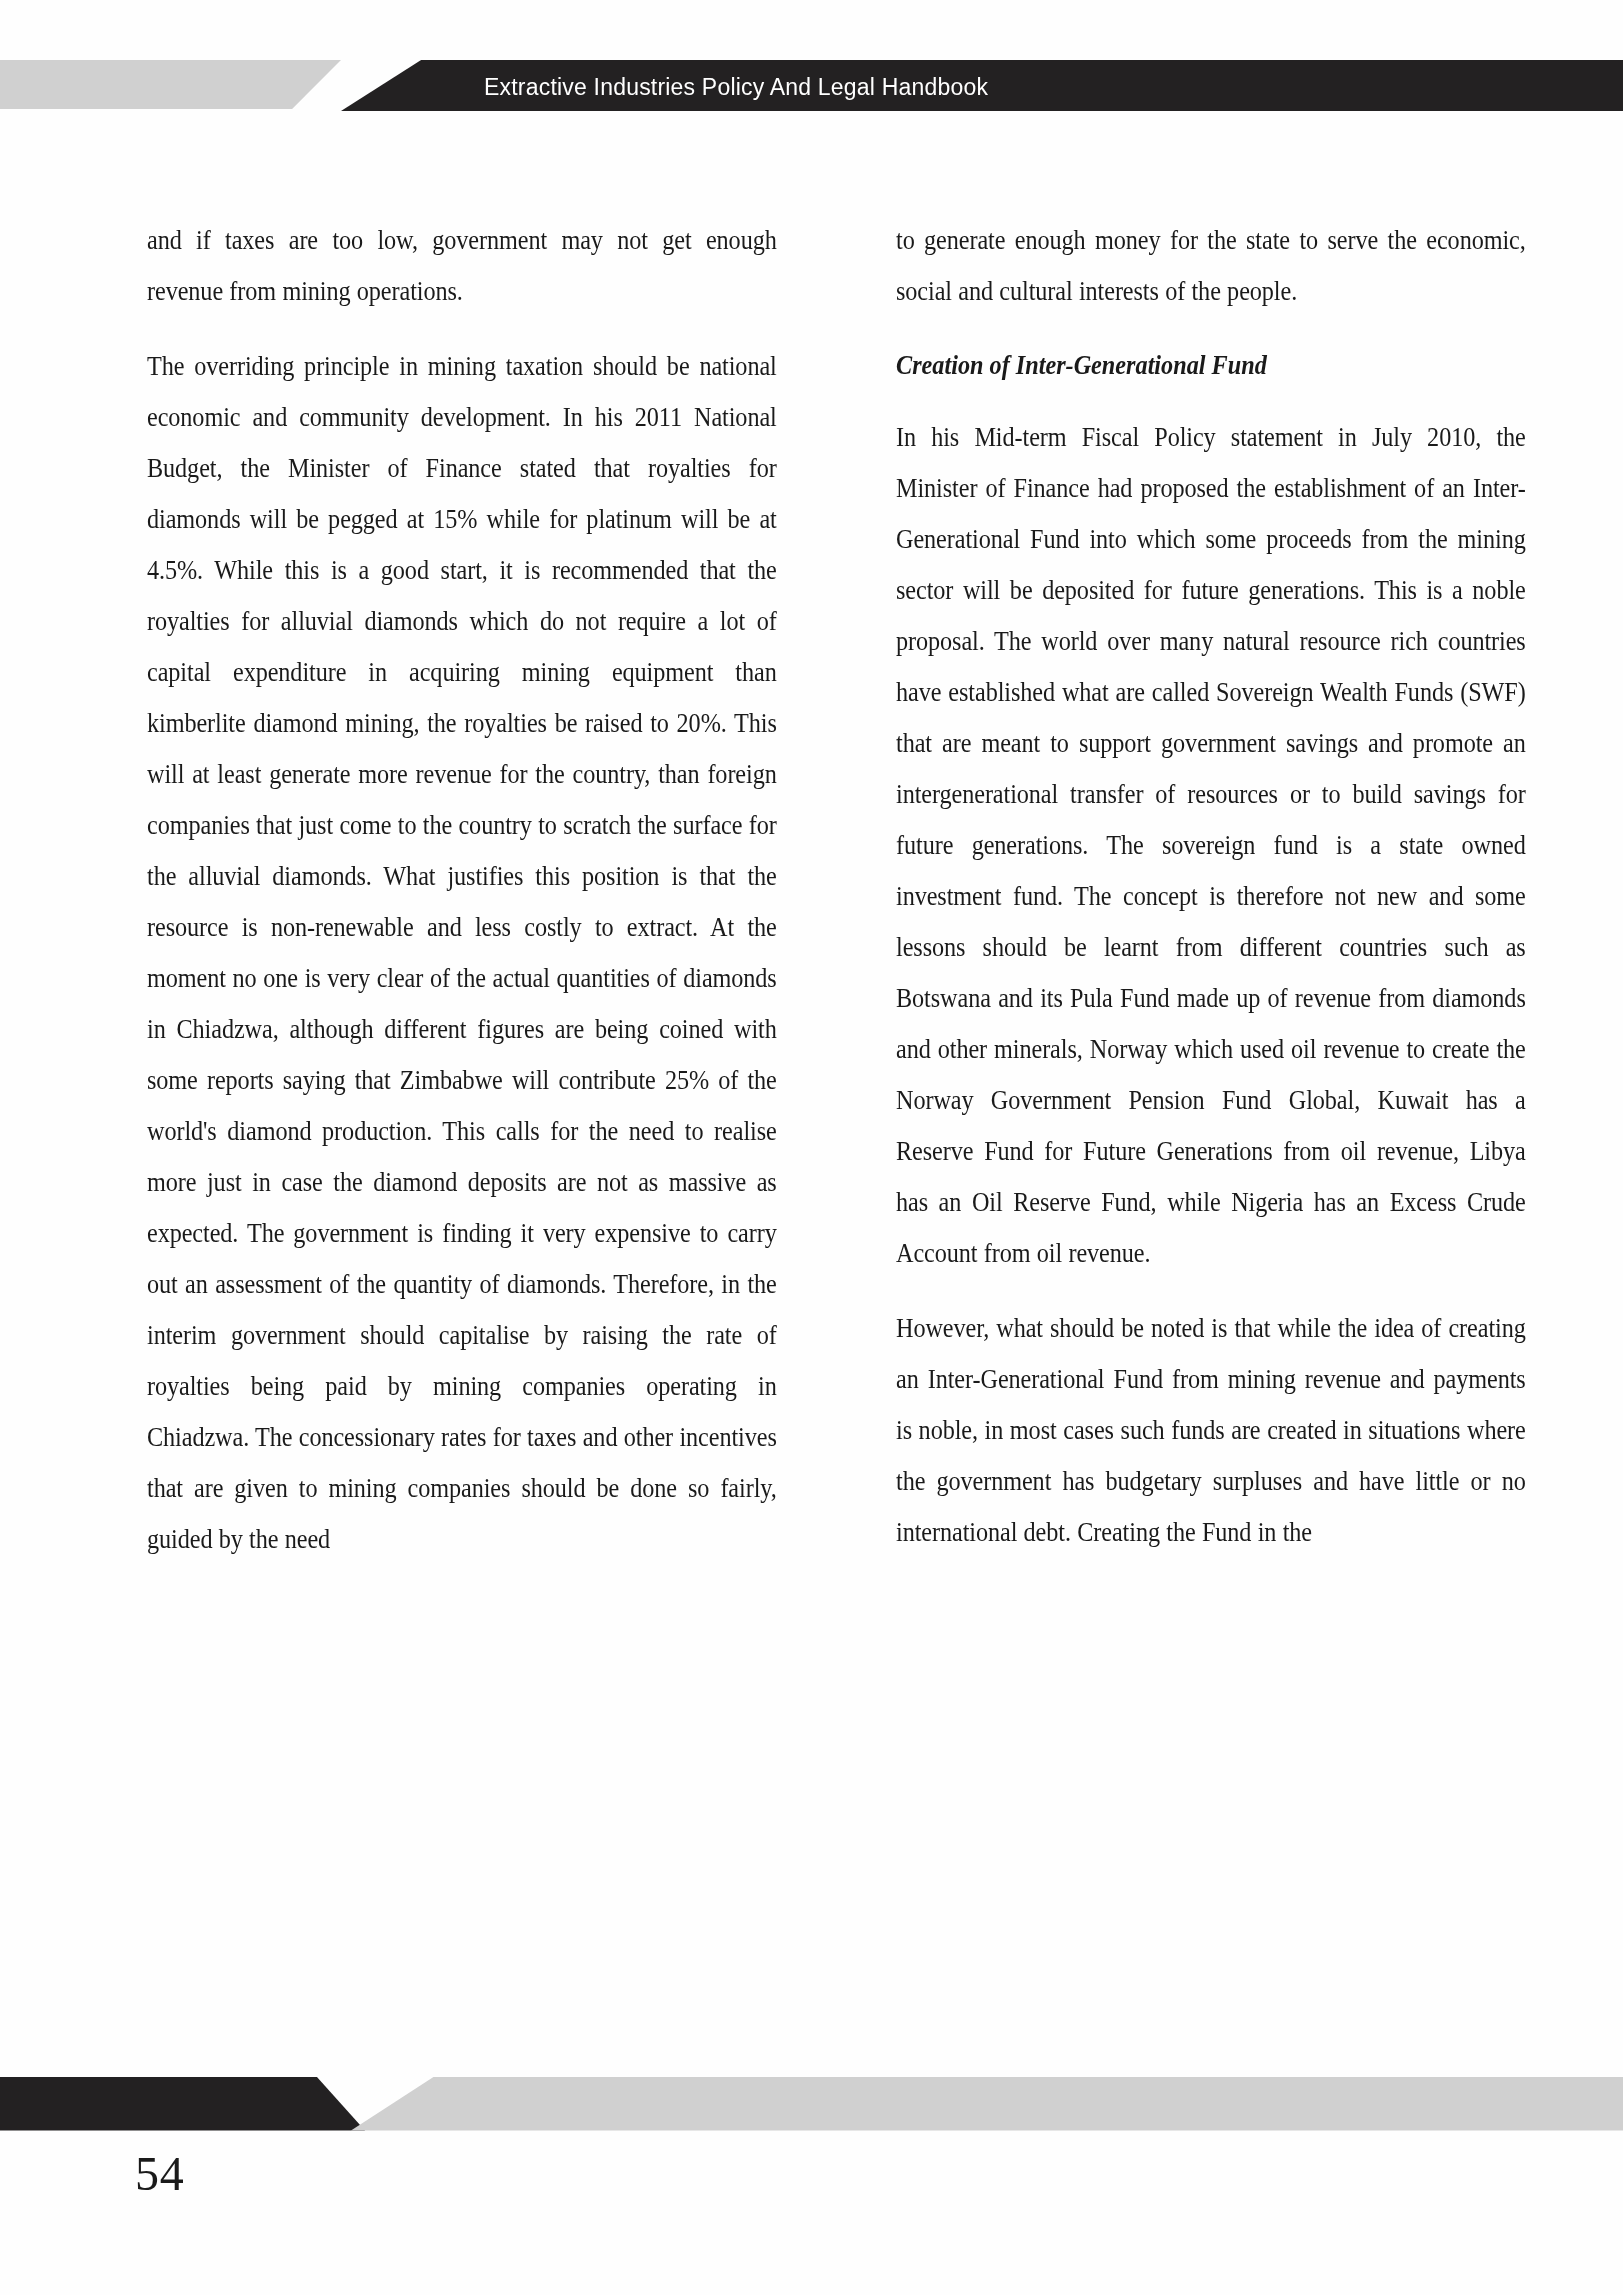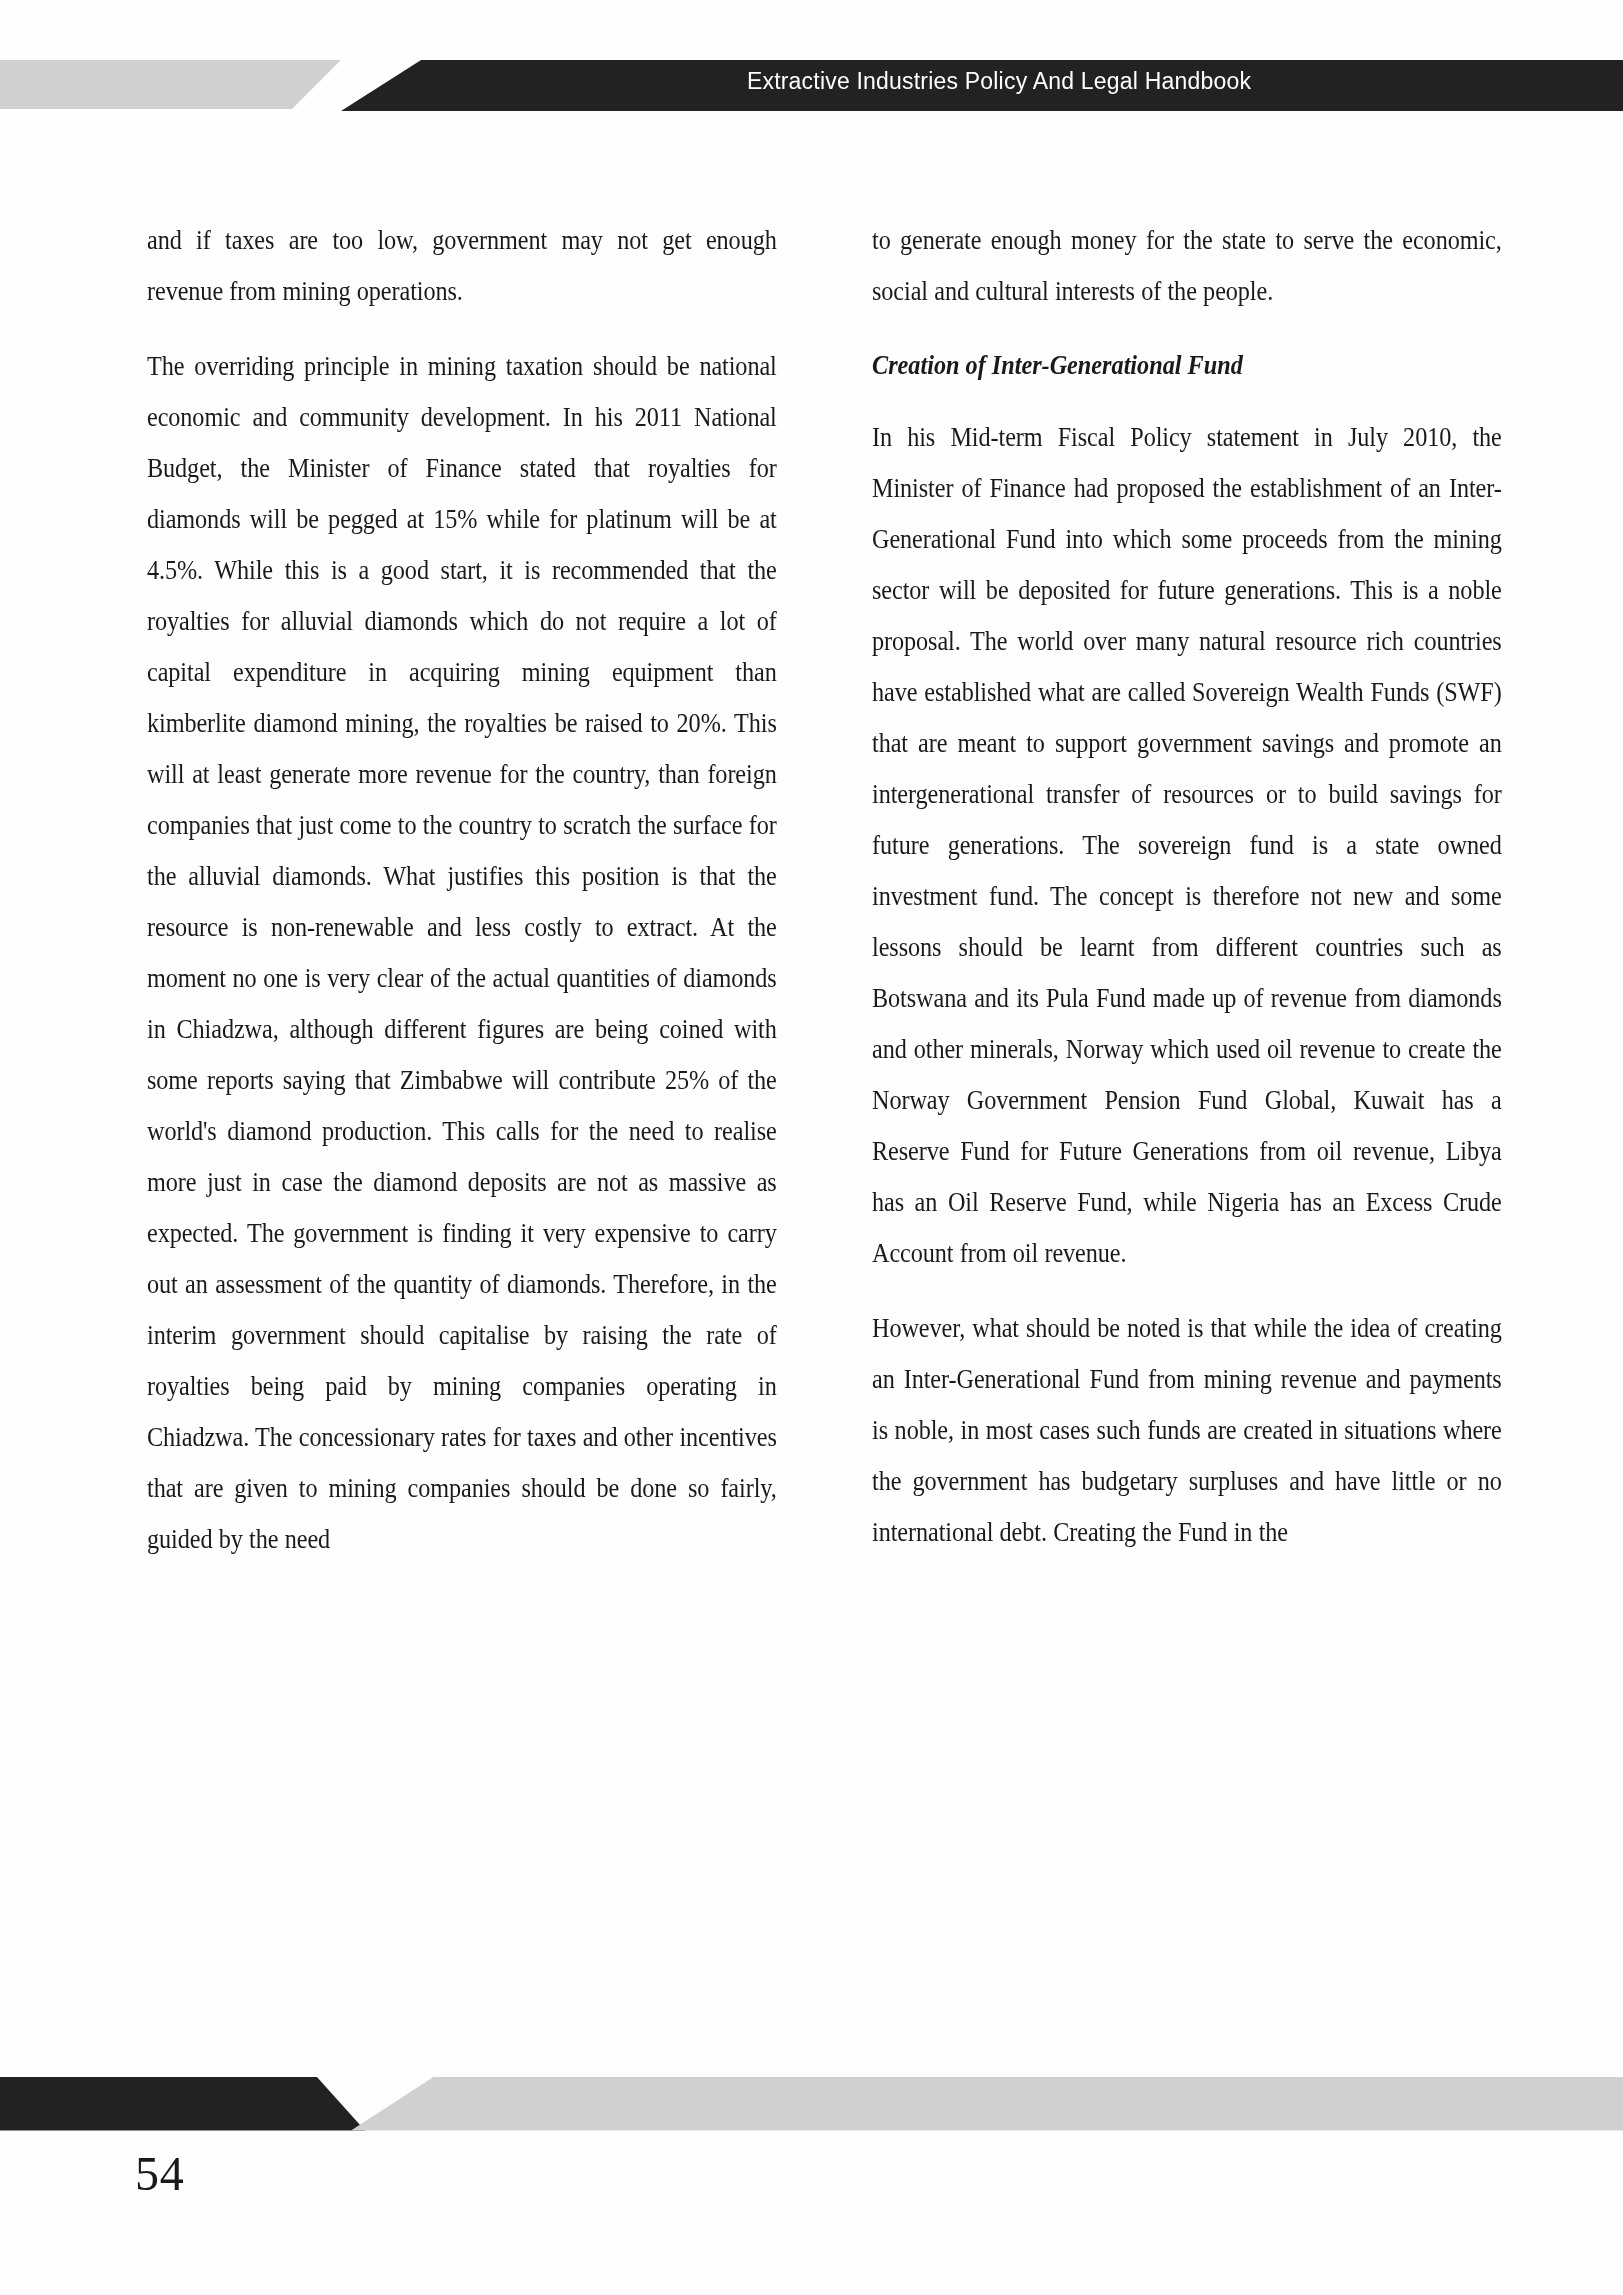--- a/index.html
+++ b/index.html
@@ -46,48 +46,47 @@
     left: 341px;
     top: 60px;
     width: 1292px;
     height: 51px;
     background: #232122;
     clip-path: polygon(6.2% 0, 100% 0, 100% 100%, 0 100%);
   }
   .header-title {
     position: absolute;
     left: 484px;
-    top: 65px;
+    top: 71px;
     width: 1030px;
     height: 32px;
     line-height: 32px;
     color: #ffffff;
     font-family: "Liberation Sans", "DejaVu Sans", sans-serif;
     font-size: 23px;
     letter-spacing: 0.2px;
     white-space: nowrap;
-    text-align: center;
   }
 
   
   .content {
     position: absolute;
     left: 0;
     top: 214px;
     width: 1428px;
     height: 1815px;
   }
   .col {
     position: absolute;
     top: 0;
     width: 630px;
     height: 1815px;
   }
   .col-left  { left: 147px; }
-  .col-right { left: 872px; }
+  .col-right { left: 896px; }
 
   .para {
     margin: 0 0 24px 0;
     font-size: 28px;
     line-height: 51px;
     text-align: justify;
     text-justify: inter-word;
     font-family: "Liberation Serif", "DejaVu Serif", serif;
     font-stretch: condensed;
     transform: scaleX(0.865);

